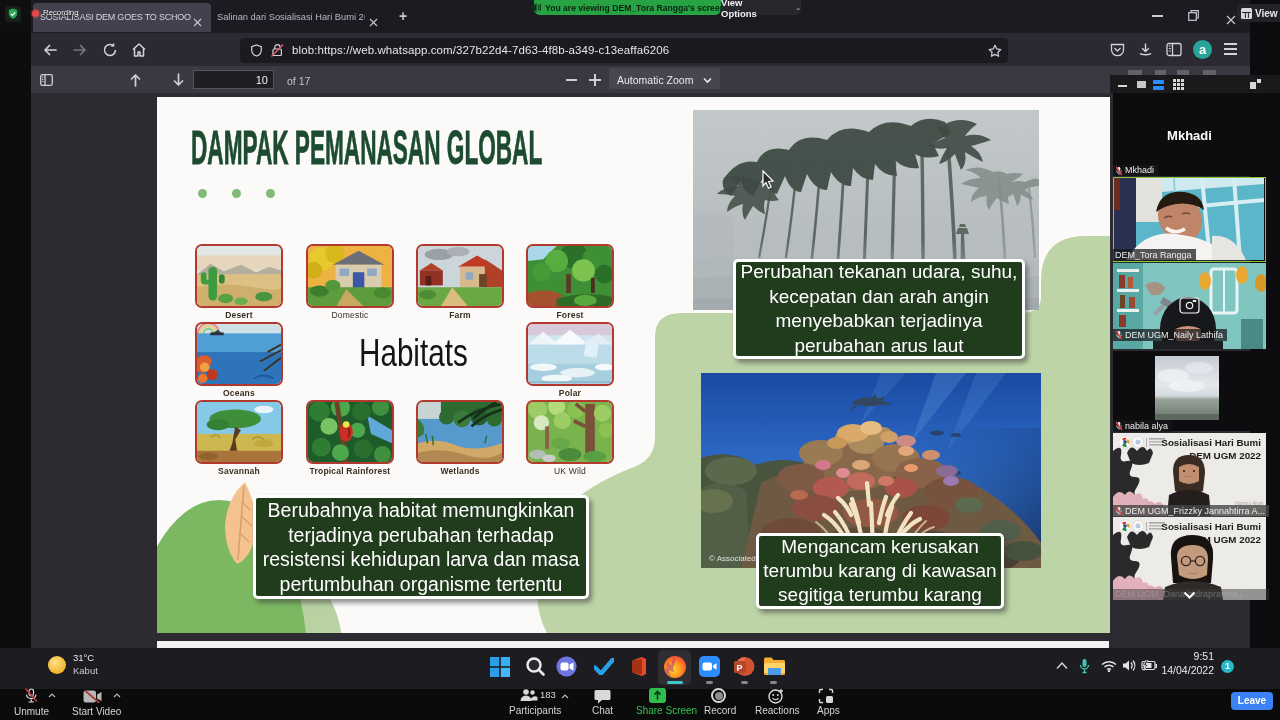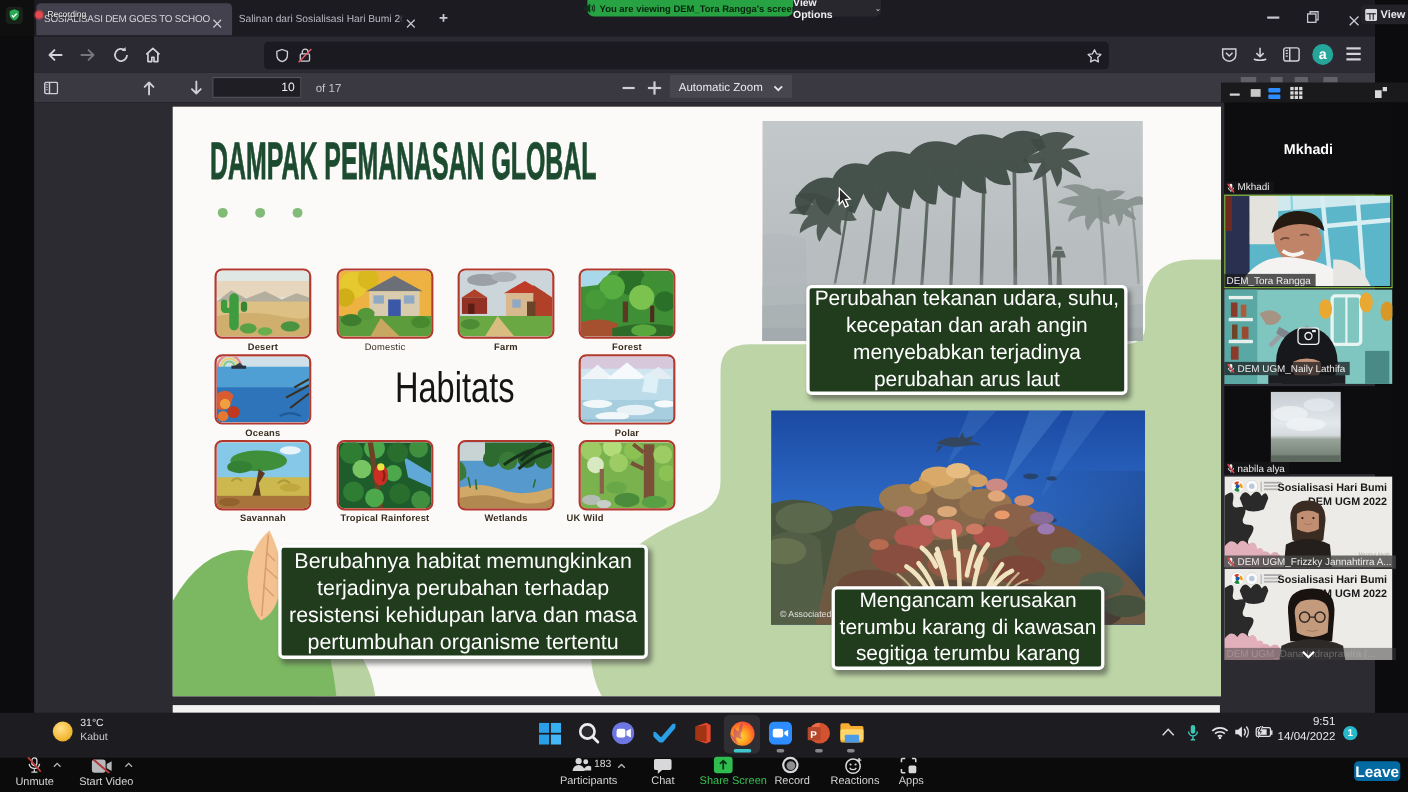--- a/index.html
+++ b/index.html
@@ -81,20 +81,21 @@
     </svg>
 <div class="abs" style="left:240px;top:38px;width:768px;height:25px;background:#1b1a21;border-radius:4px"></div>
 <svg class="abs" style="left:250px;top:44px" width="13" height="13" viewBox="0 0 13 13">
       <path d="M6.5 1l4.8 1.7v3.2c0 3-2 5.2-4.8 6.1-2.8-.9-4.8-3.1-4.8-6.1V2.7z" fill="none" stroke="#d3d2da" stroke-width="1.2"></path>
     </svg>
 <svg class="abs" style="left:270px;top:43px" width="15" height="15" viewBox="0 0 15 15">
       <rect x="3" y="6" width="8.4" height="6.5" rx="1" fill="none" stroke="#d3d2da" stroke-width="1.2"></rect>
       <path d="M4.8 6V4.2a2.6 2.6 0 015.2 0" fill="none" stroke="#d3d2da" stroke-width="1.2"></path>
       <path d="M1.5 13.5L13 1.5" stroke="#e4606a" stroke-width="1.3"></path>
     </svg>
+<div class="abs" style="left:292px;top:44px;color:#e6e5ea;font-size:11.5px;letter-spacing:.1px">blob:https://web.whatsapp.com/327b22d4-7d63-4f8b-a349-c13eaffa6206</div>
 <svg class="abs" style="left:988px;top:44px" width="14" height="14" viewBox="0 0 14 14">
       <path d="M7 1.2l1.8 3.7 4 .6-2.9 2.8.7 4L7 10.4l-3.6 1.9.7-4L1.2 5.5l4-.6z" fill="none" stroke="#d3d2da" stroke-width="1.2" stroke-linejoin="round"></path>
     </svg>
 <svg class="abs" style="left:1110px;top:42px" width="15" height="15" viewBox="0 0 15 15">
       <path d="M1.5 2.5h12v5.2a6 6 0 01-12 0z" fill="none" stroke="#d3d2da" stroke-width="1.3"></path>
       <path d="M4.5 6l3 3 3-3" fill="none" stroke="#d3d2da" stroke-width="1.3"></path>
     </svg>
 <svg class="abs" style="left:1138px;top:42px" width="15" height="15" viewBox="0 0 15 15">
       <path d="M7.5 1.5v8M4.2 6.3l3.3 3.3 3.3-3.3" stroke="#d3d2da" stroke-width="1.4" fill="none"></path>
       <path d="M2 11.5c1.5 1.6 9.5 1.6 11 0" stroke="#d3d2da" stroke-width="1.4" fill="none"></path>
@@ -455,21 +456,21 @@
           <path d="M60 10 L50 2 M70 14 L80 4 M60 26 L48 20" stroke="#7a5038" stroke-width="4"></path>
           <circle cx="78" cy="12" r="9" fill="#9ccc63"></circle>
           <circle cx="82" cy="30" r="8" fill="#8cc254"></circle>
           <rect x="18" y="26" width="4" height="24" fill="#8a6048"></rect>
           <ellipse cx="10" cy="56" rx="9" ry="5" fill="#b4bdb4"></ellipse>
           <ellipse cx="22" cy="60" rx="7" ry="4" fill="#c8cfc8"></ellipse>
           <ellipse cx="44" cy="56" rx="12" ry="7" fill="#4a8c3c"></ellipse>
           <ellipse cx="70" cy="58" rx="12" ry="6" fill="#58a044"></ellipse>
           <ellipse cx="34" cy="44" rx="10" ry="6" fill="#68a848"></ellipse>
         </svg></div>
-<div class="abs" style="left:358px;top:369px;width:110px;text-align:left;font-size:8.5px;font-weight:bold;color:#3a2e20;letter-spacing:.2px">UK Wild</div>
+<div class="abs" style="left:358px;top:369px;width:110px;text-align:center;font-size:8.5px;font-weight:normal;color:#3a2e20;letter-spacing:.2px">UK Wild</div>
 
   <svg class="abs" style="left:605px;top:73px" width="14" height="20" viewBox="0 0 14 20">
         <path d="M1 1l10 10-4.5.5 2.6 5.5-2.6 1.2-2.5-5.6L1 16z" fill="#2a2a2a" stroke="#fff" stroke-width="1.2"></path>
       </svg>
 </div>
 
 <div class="abs" style="left:1250px;top:0;width:30px;height:651px;background:#0c0c0e"></div>
 <div class="abs" style="left:1110px;top:75px;width:170px;height:18px;background:#1a1a1c"></div>
 <div class="abs" style="left:1118px;top:85px;width:9px;height:2px;background:#d8d8d8"></div>
 <div class="abs" style="left:1137px;top:81px;width:9px;height:7px;background:#c8c8c8"></div>
@@ -774,13 +775,13 @@
       <circle cx="9.8" cy="7" r="1" fill="#d8d8da"></circle>
       <path d="M4.5 10 a3.5 3.5 0 006 0" stroke="#d8d8da" stroke-width="1.2" fill="none"></path>
       <path d="M13 1 v4 M11 3 h4" stroke="#d8d8da" stroke-width="1.3"></path>
     </svg>
 <div class="abs" style="left:755px;top:705px;color:#d4d4d6;font-size:10px">Reactions</div>
 <svg class="abs" style="left:818px;top:688px" width="16" height="16" viewBox="0 0 16 16">
       <path d="M5 1.5 H2.5 A1 1 0 001.5 2.5 V5 M11 1.5 h2.5 a1 1 0 011 1 V5 M5 14.5 H2.5 a1 1 0 01-1 -1 V11" stroke="#d8d8da" stroke-width="1.4" fill="none"></path>
       <rect x="8" y="8" width="7" height="7" rx="1.5" fill="#d8d8da"></rect>
     </svg>
 <div class="abs" style="left:817px;top:705px;color:#d4d4d6;font-size:10px">Apps</div>
-<div class="abs" style="left:1231px;top:692px;width:42px;height:18px;background:#0369a1;border-radius:4px;color:#fff;font-size:14px;font-weight:bold;text-align:center;line-height:18px">Leave</div>
+<div class="abs" style="left:1231px;top:692px;width:42px;height:18px;background:#3b82f6;border-radius:4px;color:#fff;font-size:10px;font-weight:bold;text-align:center;line-height:18px">Leave</div>
 </div>
 </body></html>

